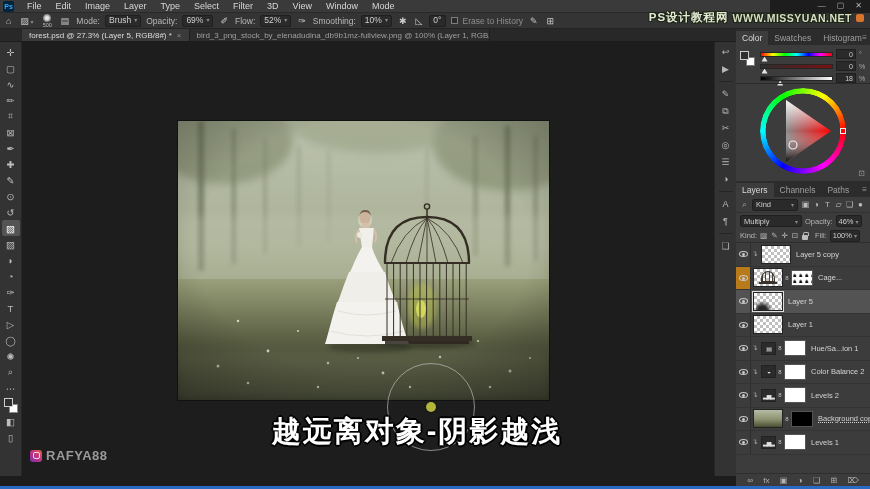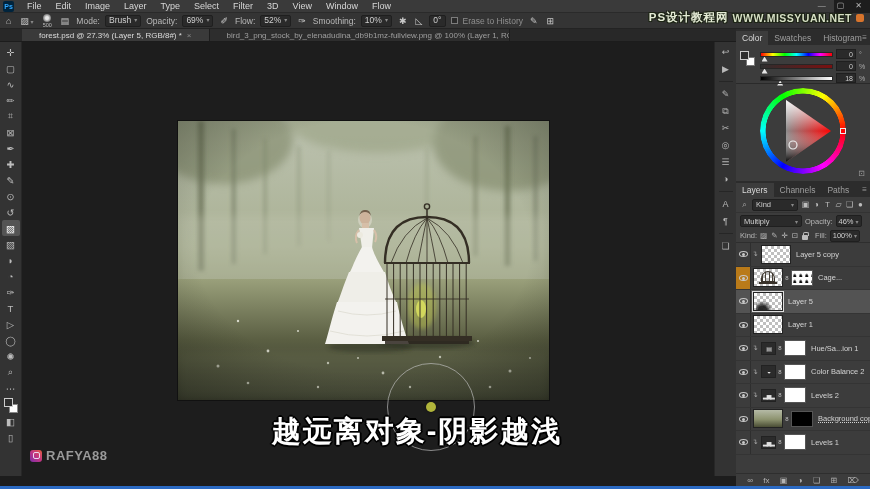--- a/index.html
+++ b/index.html
@@ -1,21 +1,21 @@
 <!DOCTYPE html>
 <html><head>
 <meta charset="utf-8">
 <style>
   * { margin:0; padding:0; box-sizing:border-box; }
   html,body { width:870px; height:489px; overflow:hidden; background:#1d1d1d;
     font-family:"Liberation Sans", sans-serif; -webkit-font-smoothing:antialiased; }
   #stage { position:relative; width:870px; height:489px; background:#1d1d1d; }
 
   
-  #menubar { position:absolute; left:0; top:0; width:834px; height:13px;
+  #menubar { position:absolute; left:0; top:0; width:770px; height:13px;
     background:#3a3a3a; display:flex; align-items:center; gap:0; z-index:30;
     border-bottom:1px solid #2a2a2a;}
   .pslogo { width:11px; height:11px; margin:0 6px 0 3px; background:#00243d; color:#31a8ff;
     font-size:7px; font-weight:bold; display:flex; align-items:center; justify-content:center;
     border-radius:2px; }
   .menu-item { color:#d6d6d6; font-size:9px; padding:0 7px; line-height:13px; }
   #win-controls { position:absolute; right:8px; top:0px; display:flex; gap:11px; z-index:40; }
   #win-controls span { color:#b5b5b5; font-size:8px; line-height:12px; }
   #brand { position:absolute; right:6px; top:10px; z-index:40; display:flex; align-items:center; gap:4px;
     text-shadow:1px 1px 0 #1c2414, -1px -1px 0 #1c2414, 1px -1px 0 #1c2414, -1px 1px 0 #1c2414; }
@@ -35,21 +35,21 @@
   .brush-preview .dotc { width:8px; height:8px; border-radius:50%;
     background:radial-gradient(circle,#e8e8e8 25%,#777 70%,#3a3a3a 100%); }
   .brush-preview .num { font-size:5.5px; color:#bbb; margin-top:1px;}
   .checkbox { width:7px; height:7px; border:1px solid #7c7c7c; background:#2a2a2a; display:inline-block;}
   .ob-label { color:#b9b9b9; }
 
   
   #left-region { position:absolute; left:0; top:29px; width:736px; height:457px; }
   #tabbar { position:absolute; left:0; top:0; width:736px; height:13px; background:#282828;
     display:flex; border-bottom:1px solid #1c1c1c; padding-left:22px;}
-  .doc-tab { display:flex; align-items:center; gap:5px; padding:0 17px; font-size:8px; color:#9f9f9f;
+  .doc-tab { display:flex; align-items:center; gap:5px; padding:0 7px; font-size:8px; color:#9f9f9f;
     background:#2d2d2d; border-right:1px solid #1e1e1e; max-width:300px; white-space:nowrap; overflow:hidden;}
   .doc-tab.active { background:#3a3a3a; color:#dcdcdc; }
   .doc-tab .close { color:#8a8a8a; font-size:8px; }
 
   #toolbar { position:absolute; left:0; top:13px; width:22px; height:434px; background:#333333;
     border-right:1px solid #272727; display:flex; flex-direction:column; align-items:center; padding-top:2px;}
   .tool { width:18px; height:16px; display:flex; align-items:center; justify-content:center;
     color:#bdbdbd; font-size:9.5px; border-radius:2px; }
   .tool.selected { background:#545454; color:#fff; }
   .tool-colors { position:relative; width:16px; height:15px; margin-top:2px;}
@@ -182,21 +182,21 @@
         <span class="menu-item">File</span>
         <span class="menu-item">Edit</span>
         <span class="menu-item">Image</span>
         <span class="menu-item">Layer</span>
         <span class="menu-item">Type</span>
         <span class="menu-item">Select</span>
         <span class="menu-item">Filter</span>
         <span class="menu-item">3D</span>
         <span class="menu-item">View</span>
         <span class="menu-item">Window</span>
-        <span class="menu-item">Flow</span>
+        <span class="menu-item">Mode</span>
       </span>
   </div>
   <div id="win-controls">
       <span>—</span>
       <span>▢</span>
       <span>✕</span>
     </div>
   <div id="brand">
     <span class="cn">PS设计教程网</span>
     <span class="site">WWW.MISSYUAN.NET</span>

